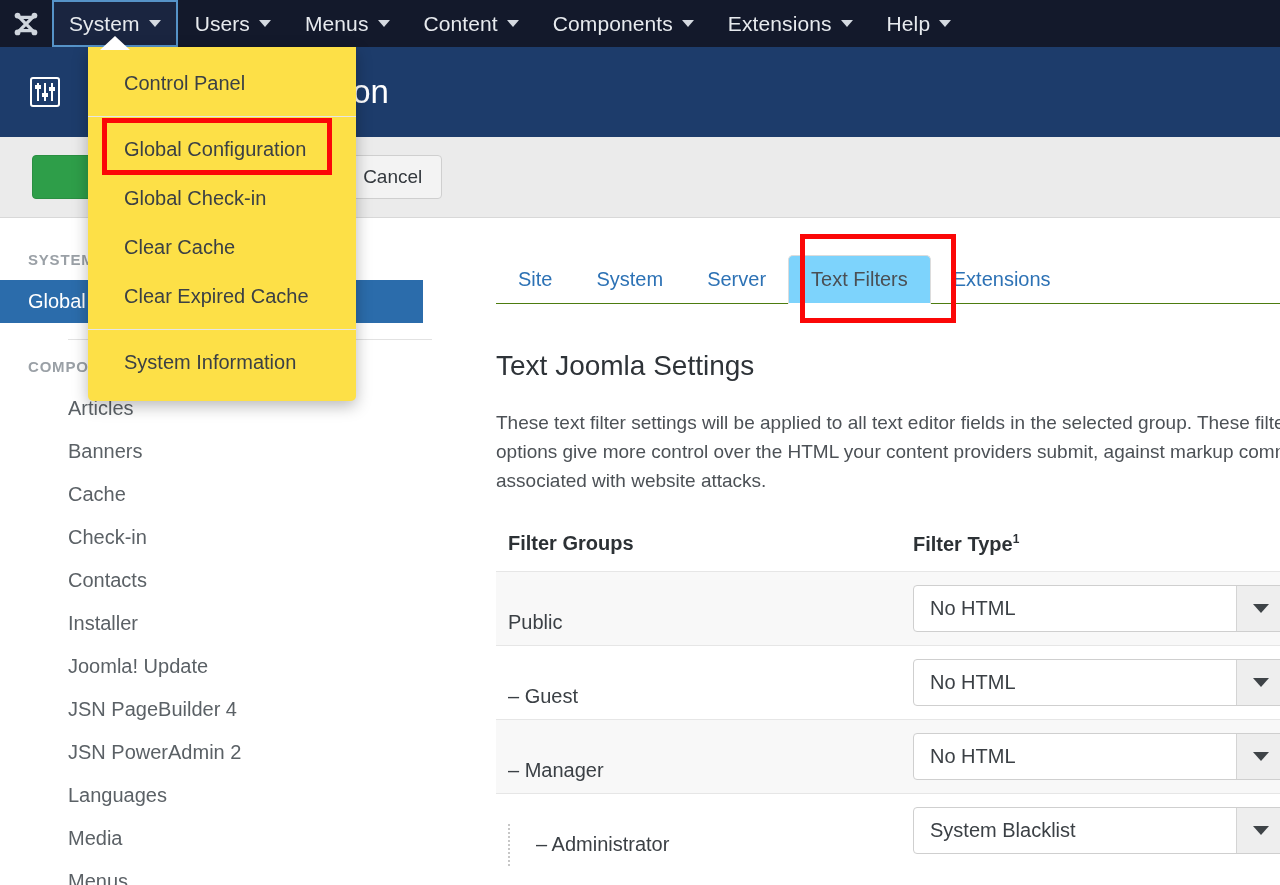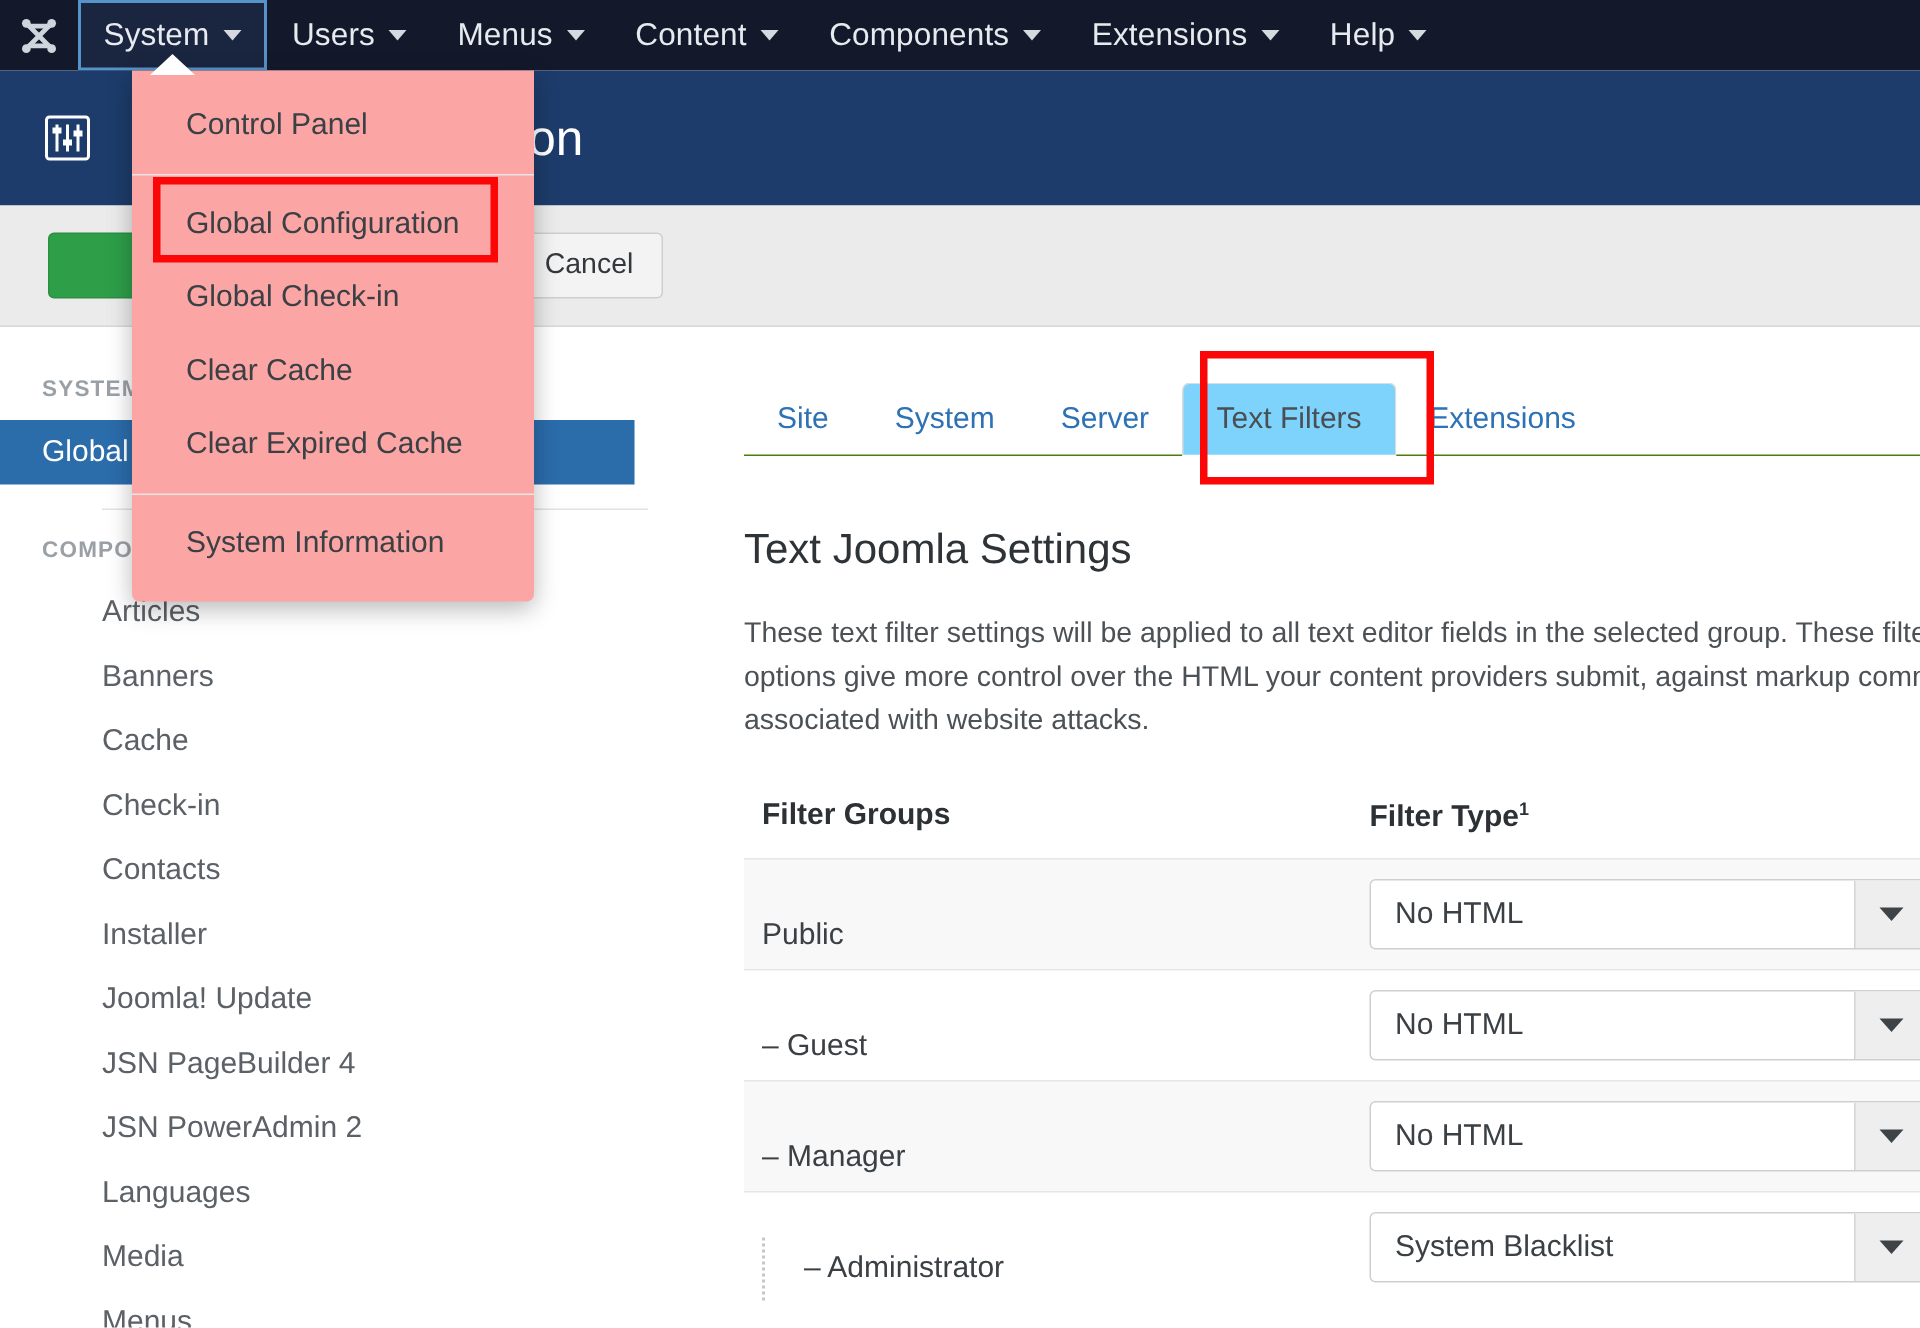--- a/index.html
+++ b/index.html
@@ -192,21 +192,21 @@
     border-left: 8px solid transparent;
     border-right: 8px solid transparent;
     border-top: 9px solid #3e4347;
     display: block;
   }
 
   
   .dropdown {
     position: absolute; top: 47px; left: 88px;
     width: 268px;
-    background: #fca5a5;
+    background: #fde047;
     border-radius: 0 0 5px 5px;
     box-shadow: 0 5px 16px rgba(0,0,0,.28);
     padding: 12px 0 14px 0;
     z-index: 40;
   }
   .dd-nub {
     position: absolute; top: -11px; left: 12px;
     width: 30px; height: 14px; background: #ffffff;
     clip-path: polygon(50% 0%, 100% 100%, 0% 100%);
   }

